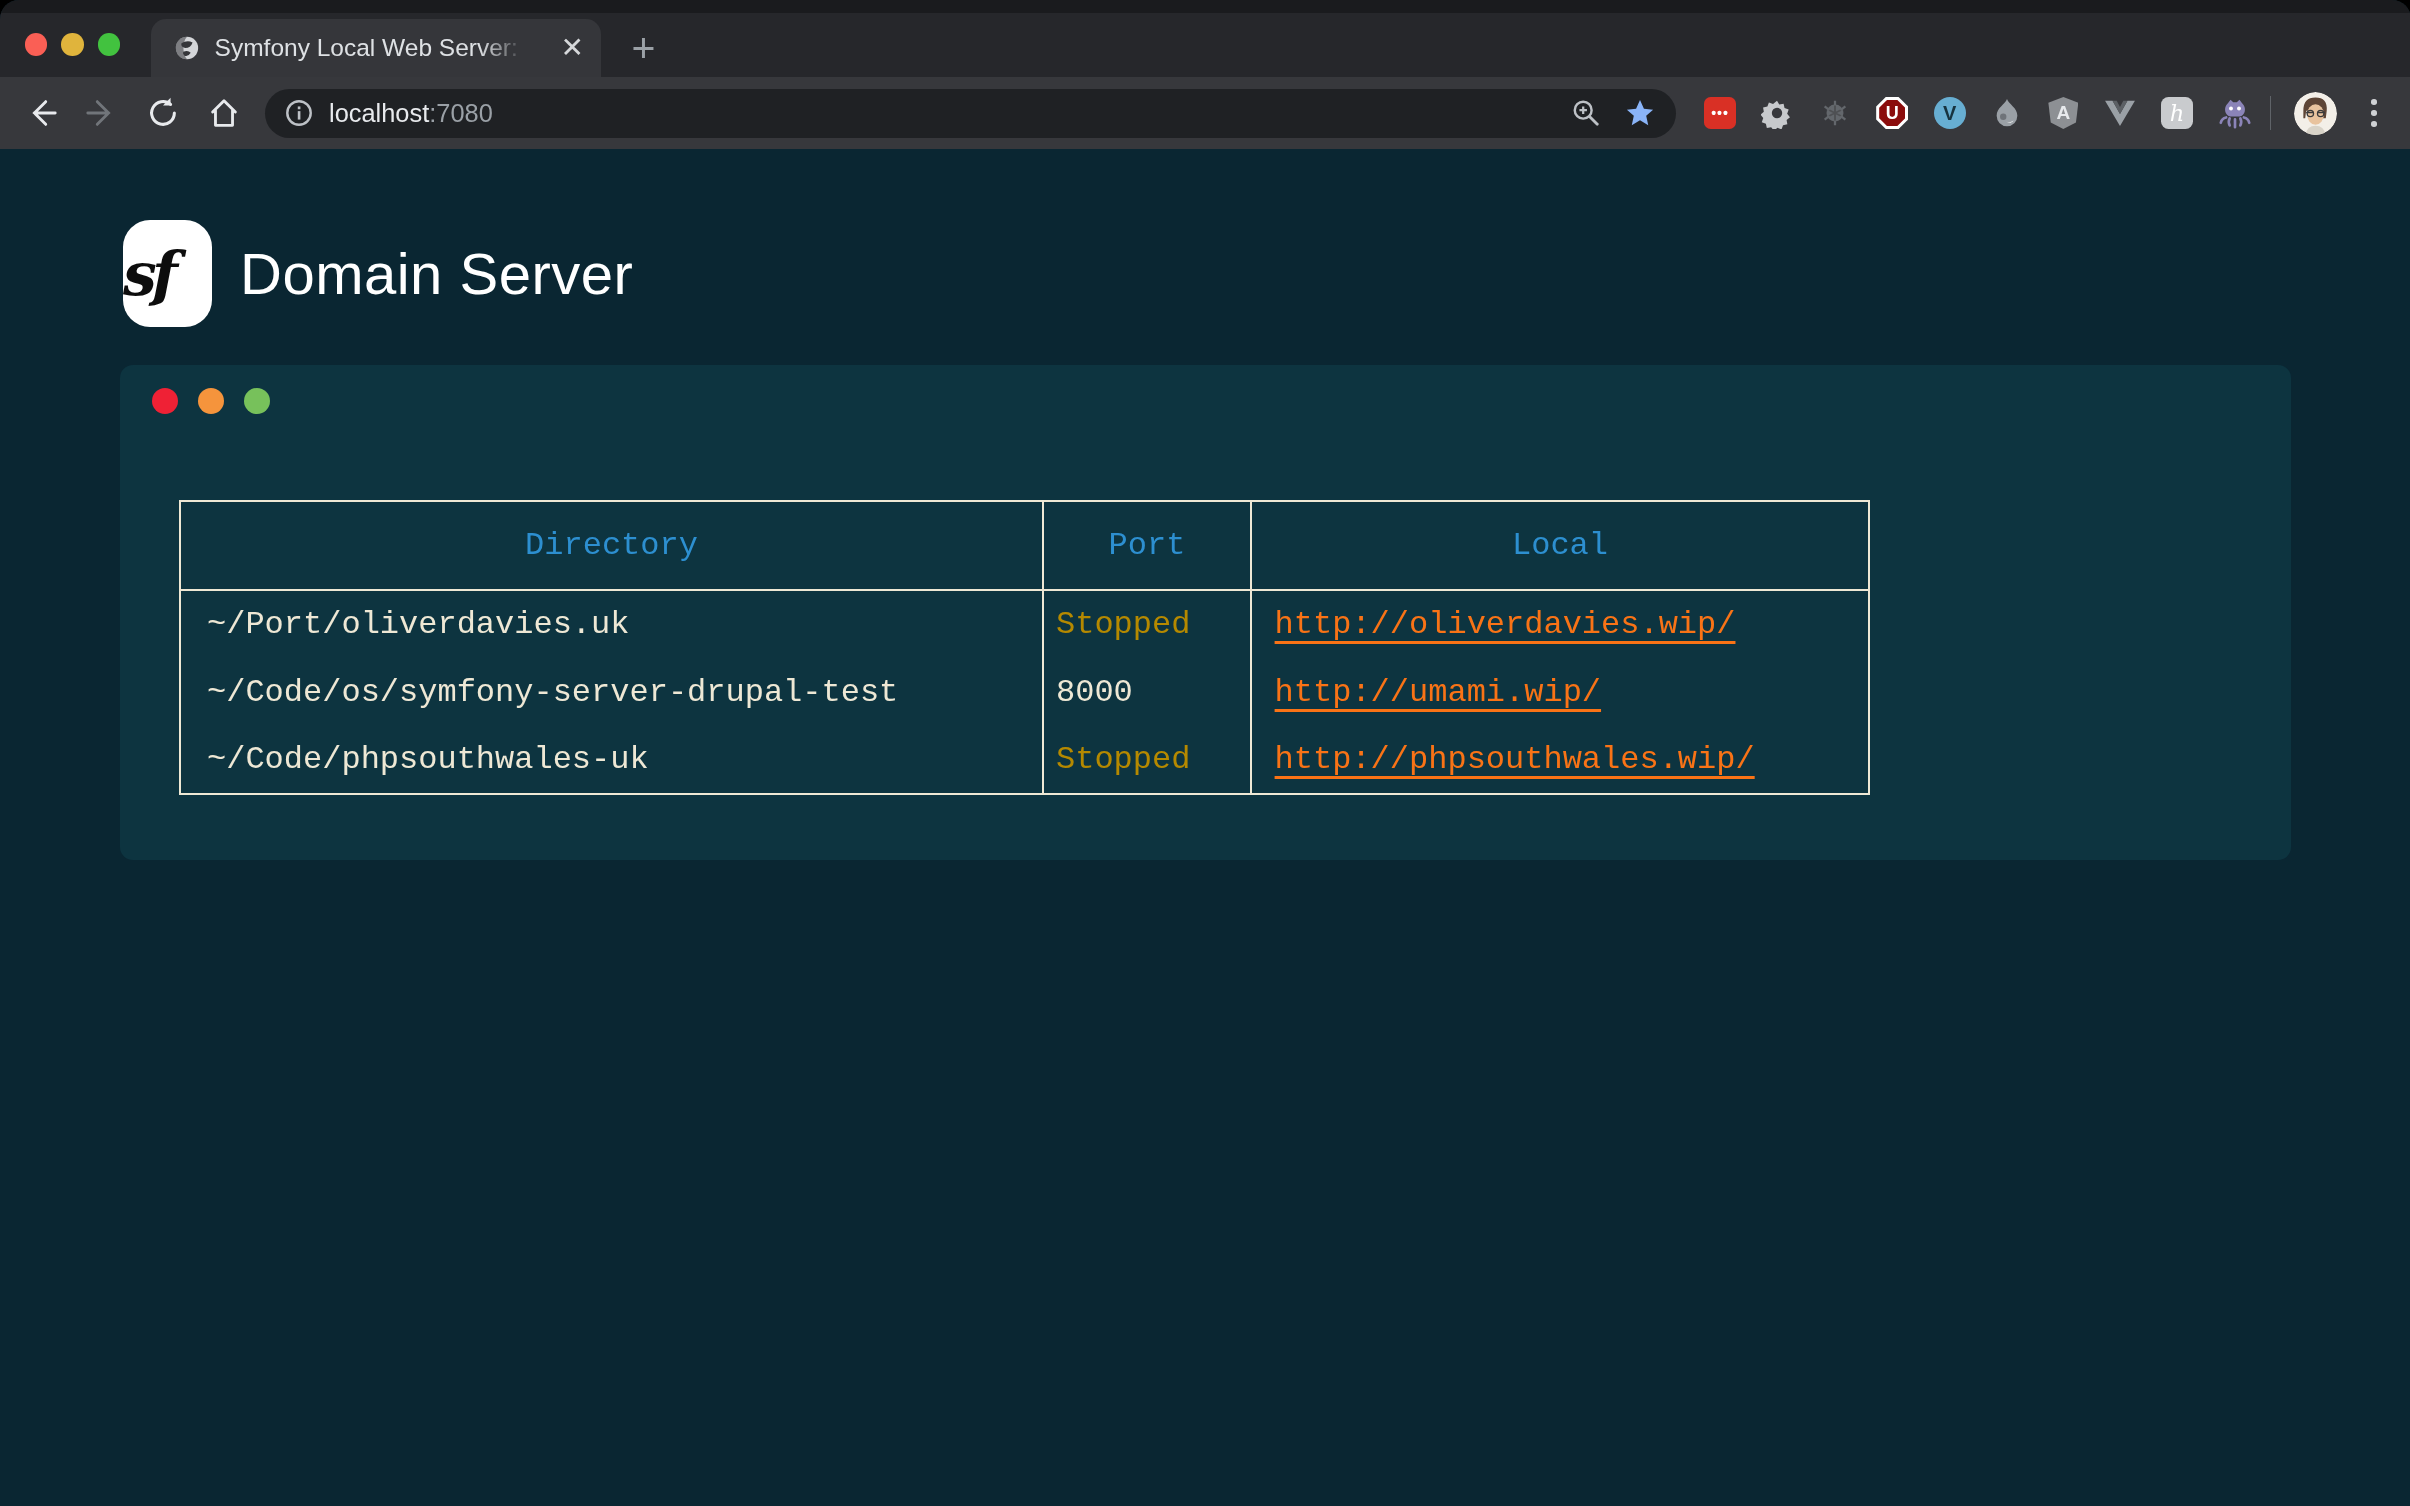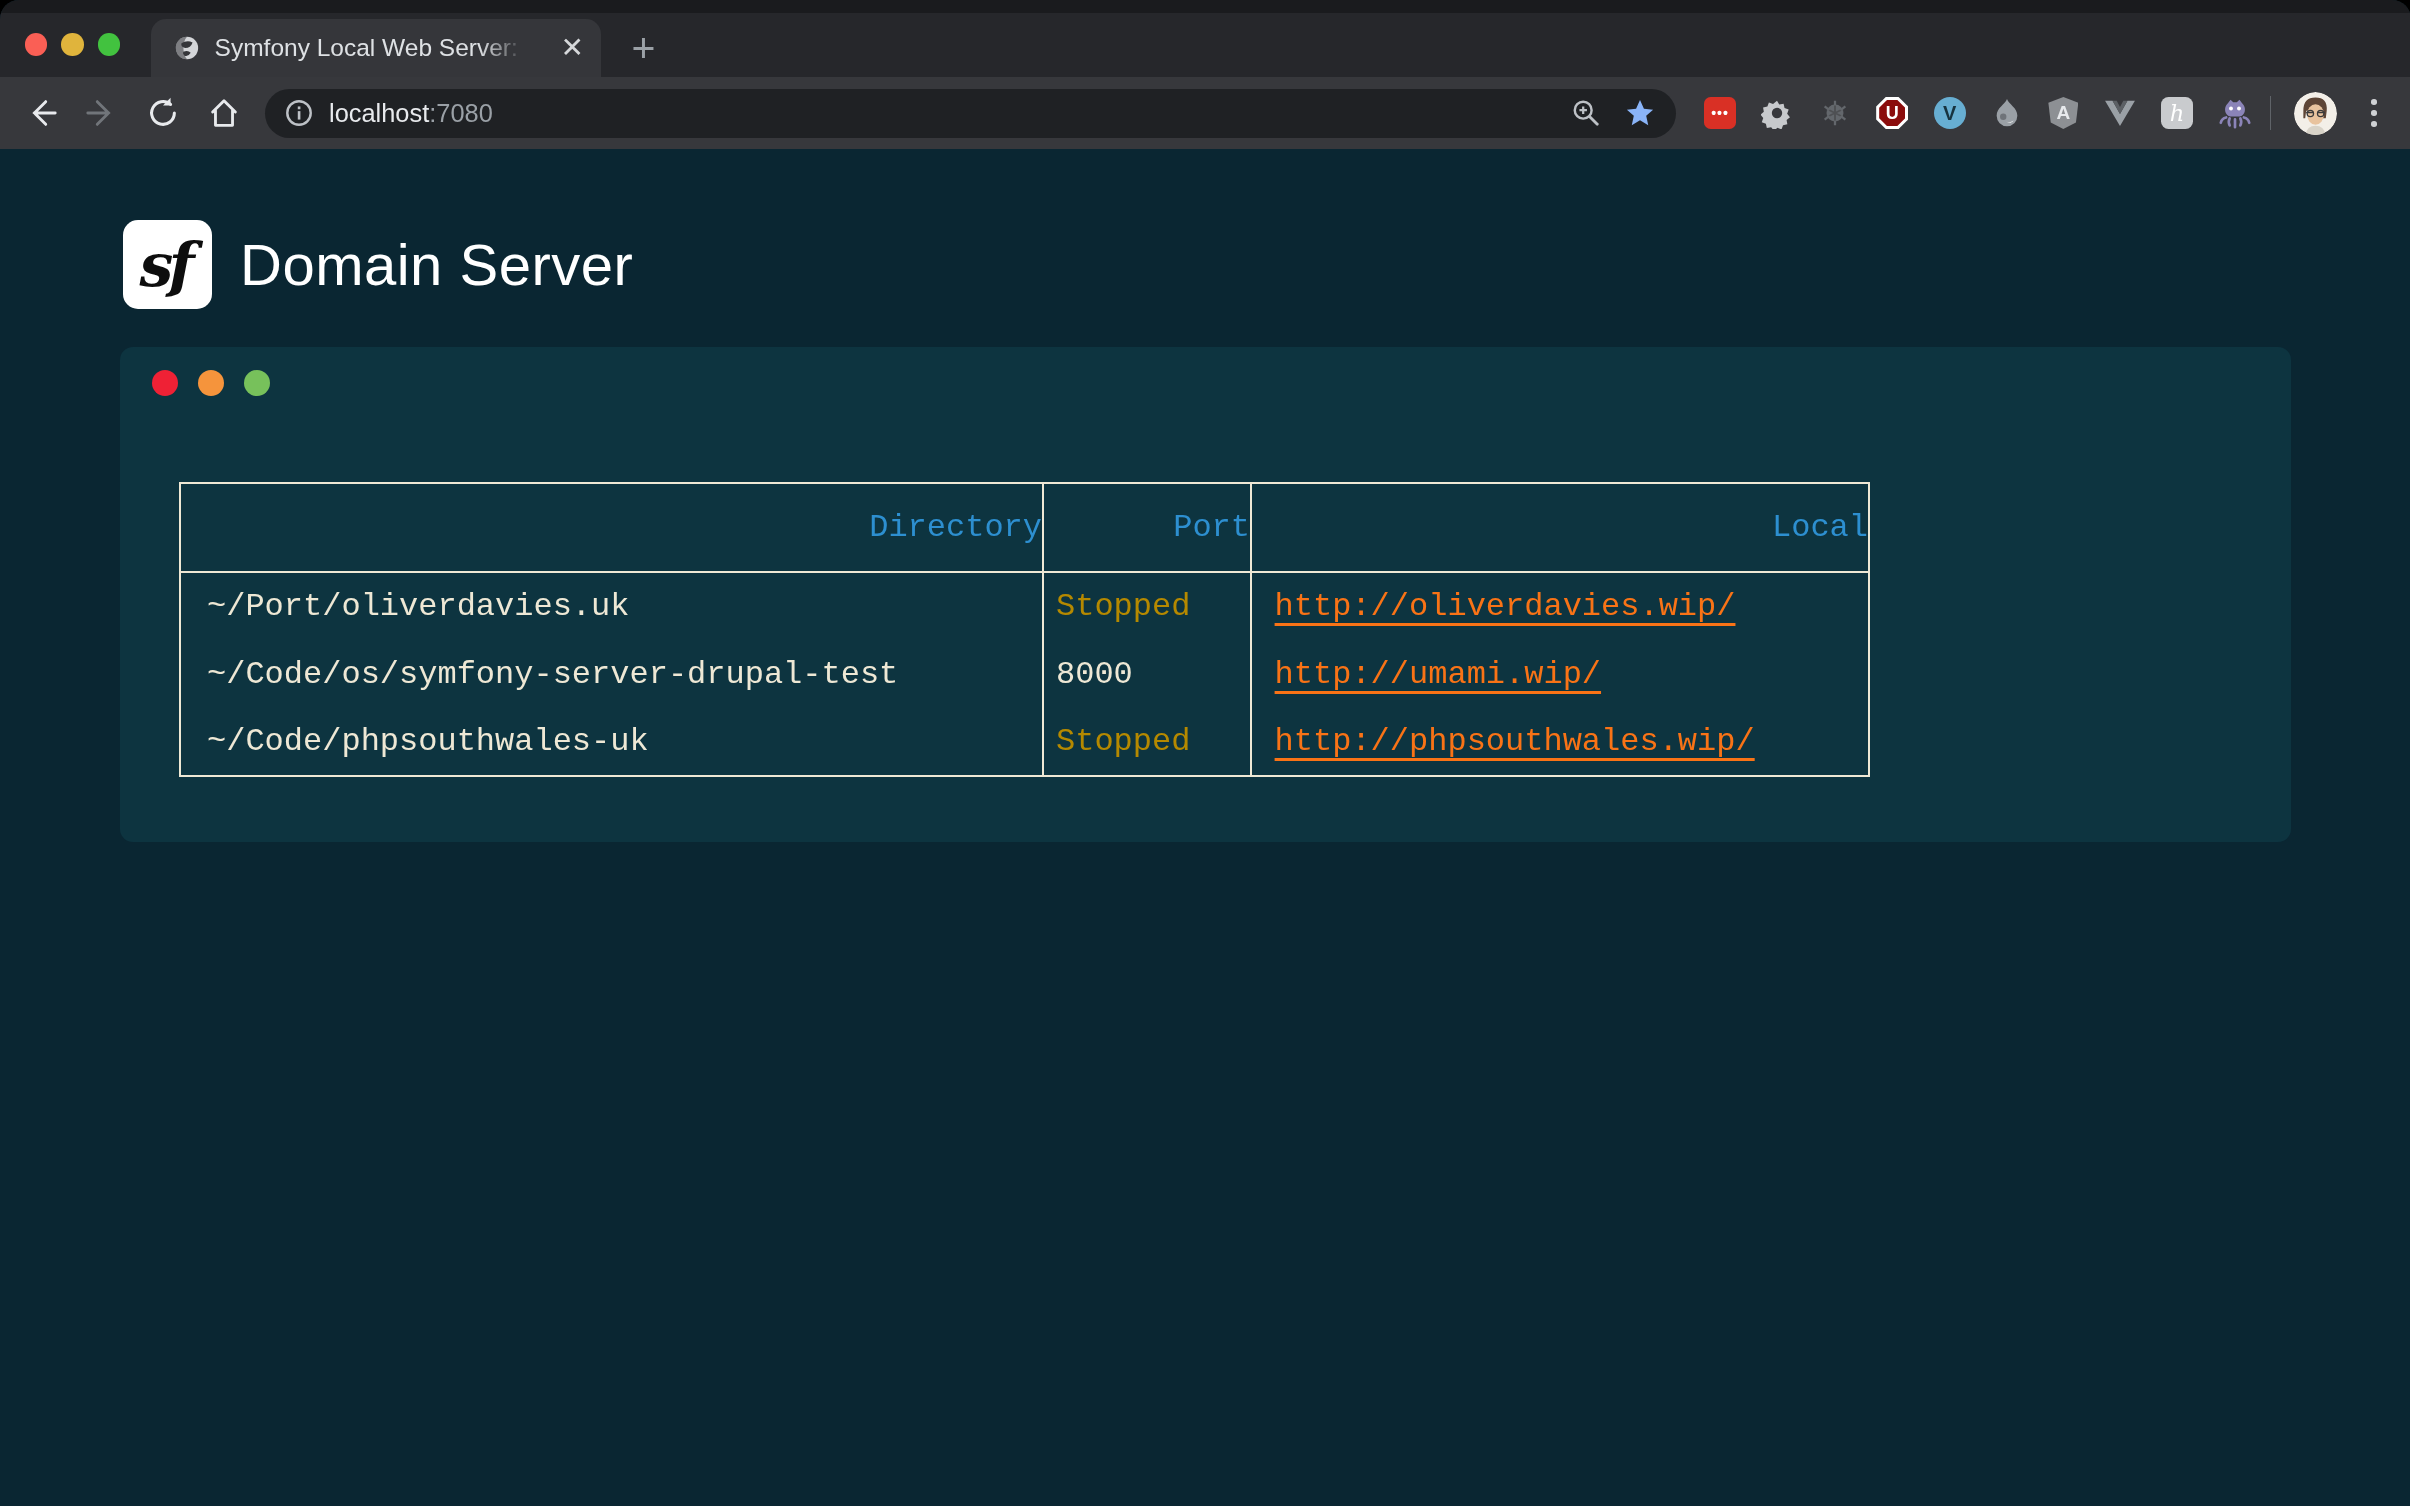--- a/index.html
+++ b/index.html
@@ -75,43 +75,43 @@
   .tb-divider { width:1.9px; height:34px; background:#5f6368; margin:0 5.6px 0 19px; }
   .avatar { width:43px; height:43px; border-radius:50%; overflow:hidden; margin-left:17px; flex:none; }
   .kebab { margin-left:21px; display:flex; flex-direction:column; gap:5.6px; align-items:center;
            width:32px; flex:none; }
   .kebab span { width:5.6px; height:5.6px; border-radius:50%; background:#cfd1d4; }
 
   
   .page { position:absolute; top:151px; left:0; right:0; bottom:0; background:#0a2632; }
 
   .brand { display:flex; align-items:center; margin:69px 0 0 123px; }
-  .logo { width:89px; height:89px; background:#fff; border-radius:15px;
-          display:flex; align-items:center; justify-content:center; }
+  .logo { width:89px; height:107px; background:#fff; border-radius:27px;
+          display:flex; align-items:center; justify-content:flex-start; }
   .logo span { font-family:"DejaVu Serif", serif; font-style:italic; font-weight:bold;
                font-size:60px; color:#0d0d0d; letter-spacing:-4.7px; padding-right:5.6px; }
   .brand h1 { color:#fff; font-size:58px; font-weight:400; margin-left:28px; letter-spacing:0.5px; }
 
   .panel { position:relative; margin:38px 0 0 120px; width:2171px; height:495px;
            background:#0d3440; border-radius:13px; }
   .panel-dots { position:absolute; left:32px; top:22.6px; display:flex; gap:20px; }
   .pdot { width:26px; height:26px; border-radius:50%; }
   .pdot.red    { background:#ef2135; }
   .pdot.orange { background:#f5943c; }
   .pdot.green  { background:#77c15b; }
 
   table.servers { position:absolute; left:59px; top:135px; width:1689px;
                   border-collapse:collapse; table-layout:fixed;
                   font-family:"Liberation Mono","DejaVu Sans Mono",monospace;
                   font-size:32px; color:#eee8d5;
                   border:2.8px solid #eee8d5; }
   table.servers col.c-dir { width:863px; }
   table.servers col.c-port { width:208px; }
   table.servers col.c-dom { width:618px; }
-  table.servers th { height:89px; color:#2d8fd0; font-weight:normal; text-align:right;
+  table.servers th { height:89px; color:#2d8fd0; font-weight:normal; text-align:center;
                      border-left:2.8px solid #eee8d5; border-right:2.8px solid #eee8d5;
                      border-bottom:2.8px solid #eee8d5; }
   table.servers td { height:68px; border-left:2.8px solid #eee8d5; border-right:2.8px solid #eee8d5;
                      vertical-align:middle; }
   td.dir { padding-left:26px; }
   td.port { padding-left:12px; }
   td.dom { padding-left:22.6px; }
   .status-stopped { color:#b58900; }
   .port-link { color:#eee8d5; text-decoration:underline; text-decoration-thickness:2.8px;
                text-underline-offset:7.5px; }

